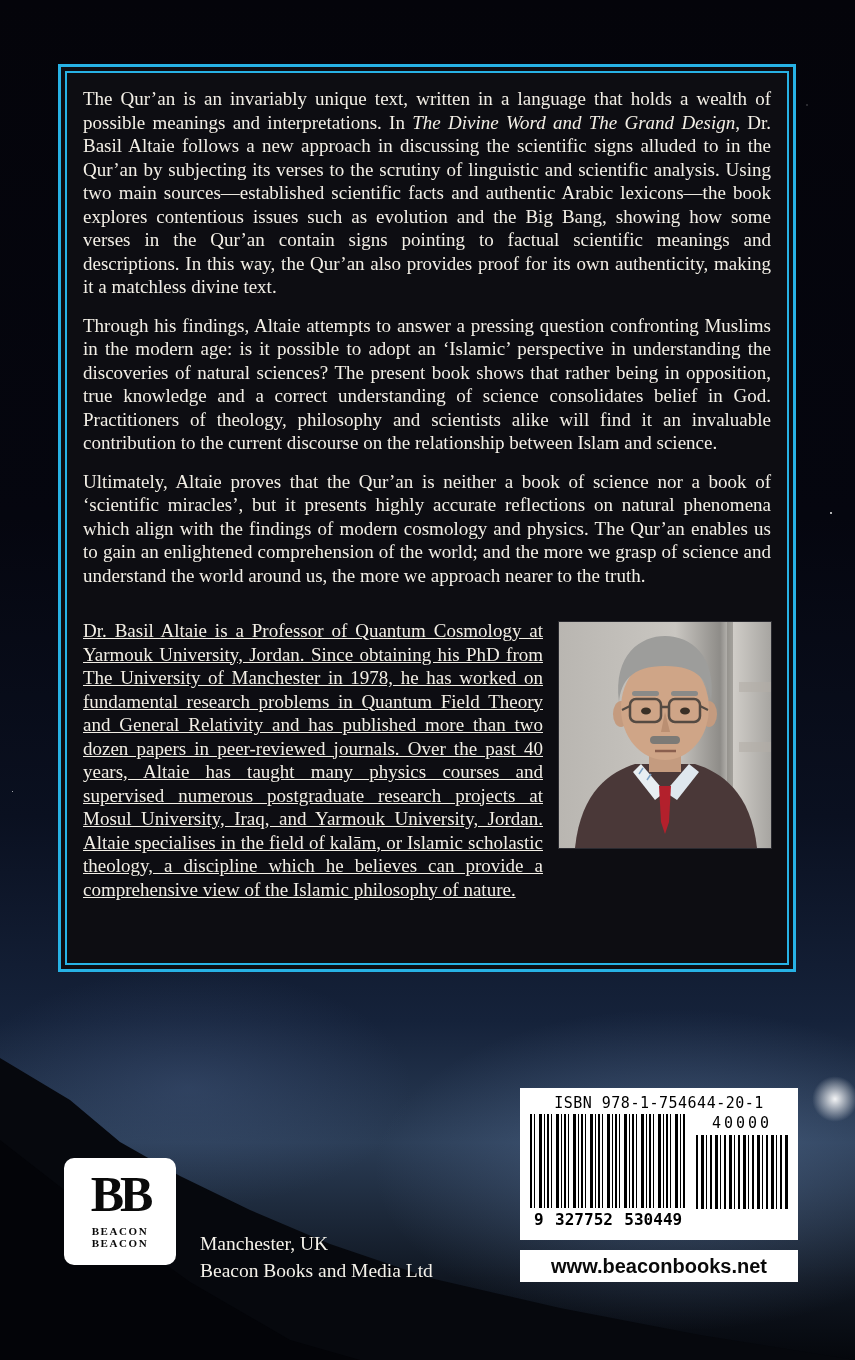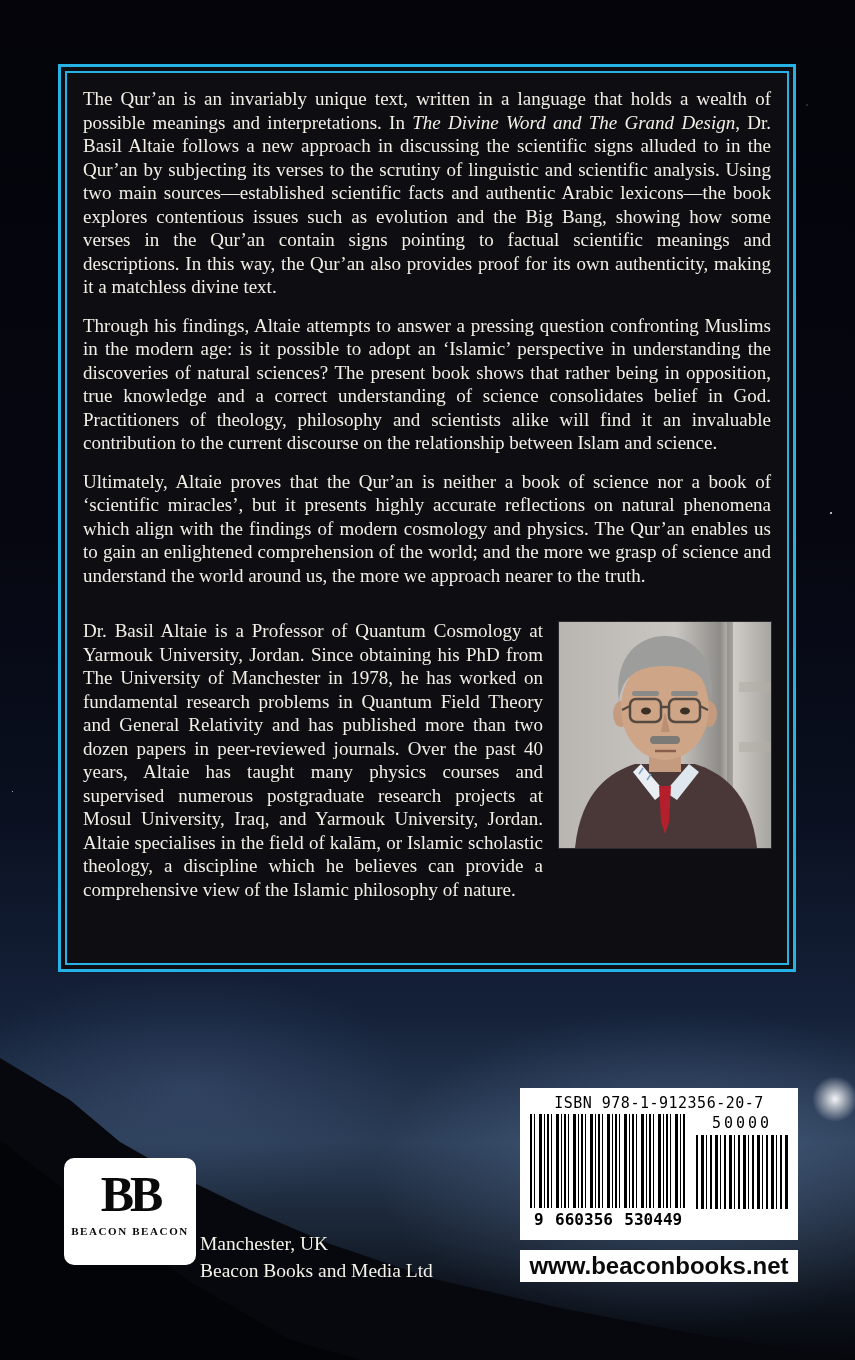--- a/index.html
+++ b/index.html
@@ -24,21 +24,21 @@
   .panel{
     position:absolute;inset:4px;border:2px solid #27b2e5;box-sizing:border-box;
     padding:14px 16px 10px 16px;overflow:hidden;
   }
   .para{
     margin:0 0 15px 0;color:#f3efe6;font-size:19px;line-height:23.5px;
     text-align:justify;hyphens:auto;-webkit-hyphens:auto;
   }
   .para em{font-style:italic;}
   .bio{margin-top:32px;}
-  .bio-text{margin-bottom:0;}
+  .bio-text{margin-bottom:0;text-decoration:underline;}
   .photo{
     float:right;width:212px;height:226px;margin:3px 0 8px 16px;
     outline:1px solid #2a2a30;
   }
   .photo svg{display:block;width:100%;height:100%;}
   
   .barcode-box{
     position:absolute;left:520px;top:1088px;width:278px;height:152px;z-index:4;
     background:#fff;box-sizing:border-box;padding:6px 10px 4px 10px;color:#000;
   }
@@ -69,25 +69,25 @@
   .addon-bars{
     height:74px;margin-top:3px;
     background-image:repeating-linear-gradient(90deg,
       #000 0 2px, transparent 2px 5px,
       #000 5px 8px, transparent 8px 10px,
       #000 10px 11px, transparent 11px 14px);
   }
   .website-box{
     position:absolute;left:520px;top:1250px;width:278px;height:32px;z-index:4;
     background:#fff;color:#0a0a0a;text-align:center;line-height:32px;
-    font-family:"Liberation Sans", sans-serif;font-weight:bold;font-size:24px;
+    font-family:"Liberation Sans", sans-serif;font-weight:bold;font-size:20px;
   }
   
   .logo-box{
-    position:absolute;left:64px;top:1158px;width:132px;height:107px;z-index:4;
+    position:absolute;left:64px;top:1158px;width:112px;height:107px;z-index:4;
     background:#fff;border-radius:10px;text-align:center;color:#0a0a0a;
     box-sizing:border-box;padding-top:8px;
   }
   .logo-bb{
     font-family:"Liberation Serif", serif;font-weight:bold;font-size:50px;
     line-height:56px;letter-spacing:-4px;
   }
   .logo-name{
     font-family:"Liberation Serif", serif;font-weight:bold;font-size:11px;
     letter-spacing:1.6px;margin-top:3px;
@@ -242,32 +242,32 @@
             <line x1="96" y1="129" x2="117" y2="129" stroke="#8a5f4e" stroke-width="2.5"></line>
           </svg>
         </div>
         <p class="para bio-text">Dr. Basil Altaie is a Professor of Quantum Cosmology at Yarmouk University, Jordan. Since obtaining his PhD from The University of Manchester in 1978, he has worked on fundamental research problems in Quantum Field Theory and General Relativity and has published more than two dozen papers in peer-reviewed journals. Over the past 40 years, Altaie has taught many physics courses and supervised numerous postgraduate research projects at Mosul University, Iraq, and Yarmouk University, Jordan. Altaie specialises in the field of kalām, or Islamic scholastic theology, a discipline which he believes can provide a comprehensive view of the Islamic philosophy of nature.</p>
       </div>
 
     </div>
   </div>
 
   <div class="barcode-box">
-    <div class="isbn">ISBN 978-1-912356-20-7</div>
+    <div class="isbn">ISBN 978-1-754644-20-1</div>
     <div class="bc-row">
       <div class="bc-main">
         <div class="bars main-bars"></div>
         <div class="digits">
           <span>9</span>
-          <span>660356</span>
+          <span>327752</span>
           <span>530449</span>
         </div>
       </div>
       <div class="bc-addon">
-        <div class="addon-code">50000</div>
+        <div class="addon-code">40000</div>
         <div class="bars addon-bars"></div>
       </div>
     </div>
   </div>
 
   <div class="website-box">www.beaconbooks.net</div>
 
   <div class="logo-box">
     <div class="logo-bb">BB</div>
     <div class="logo-name">BEACON BEACON</div>

